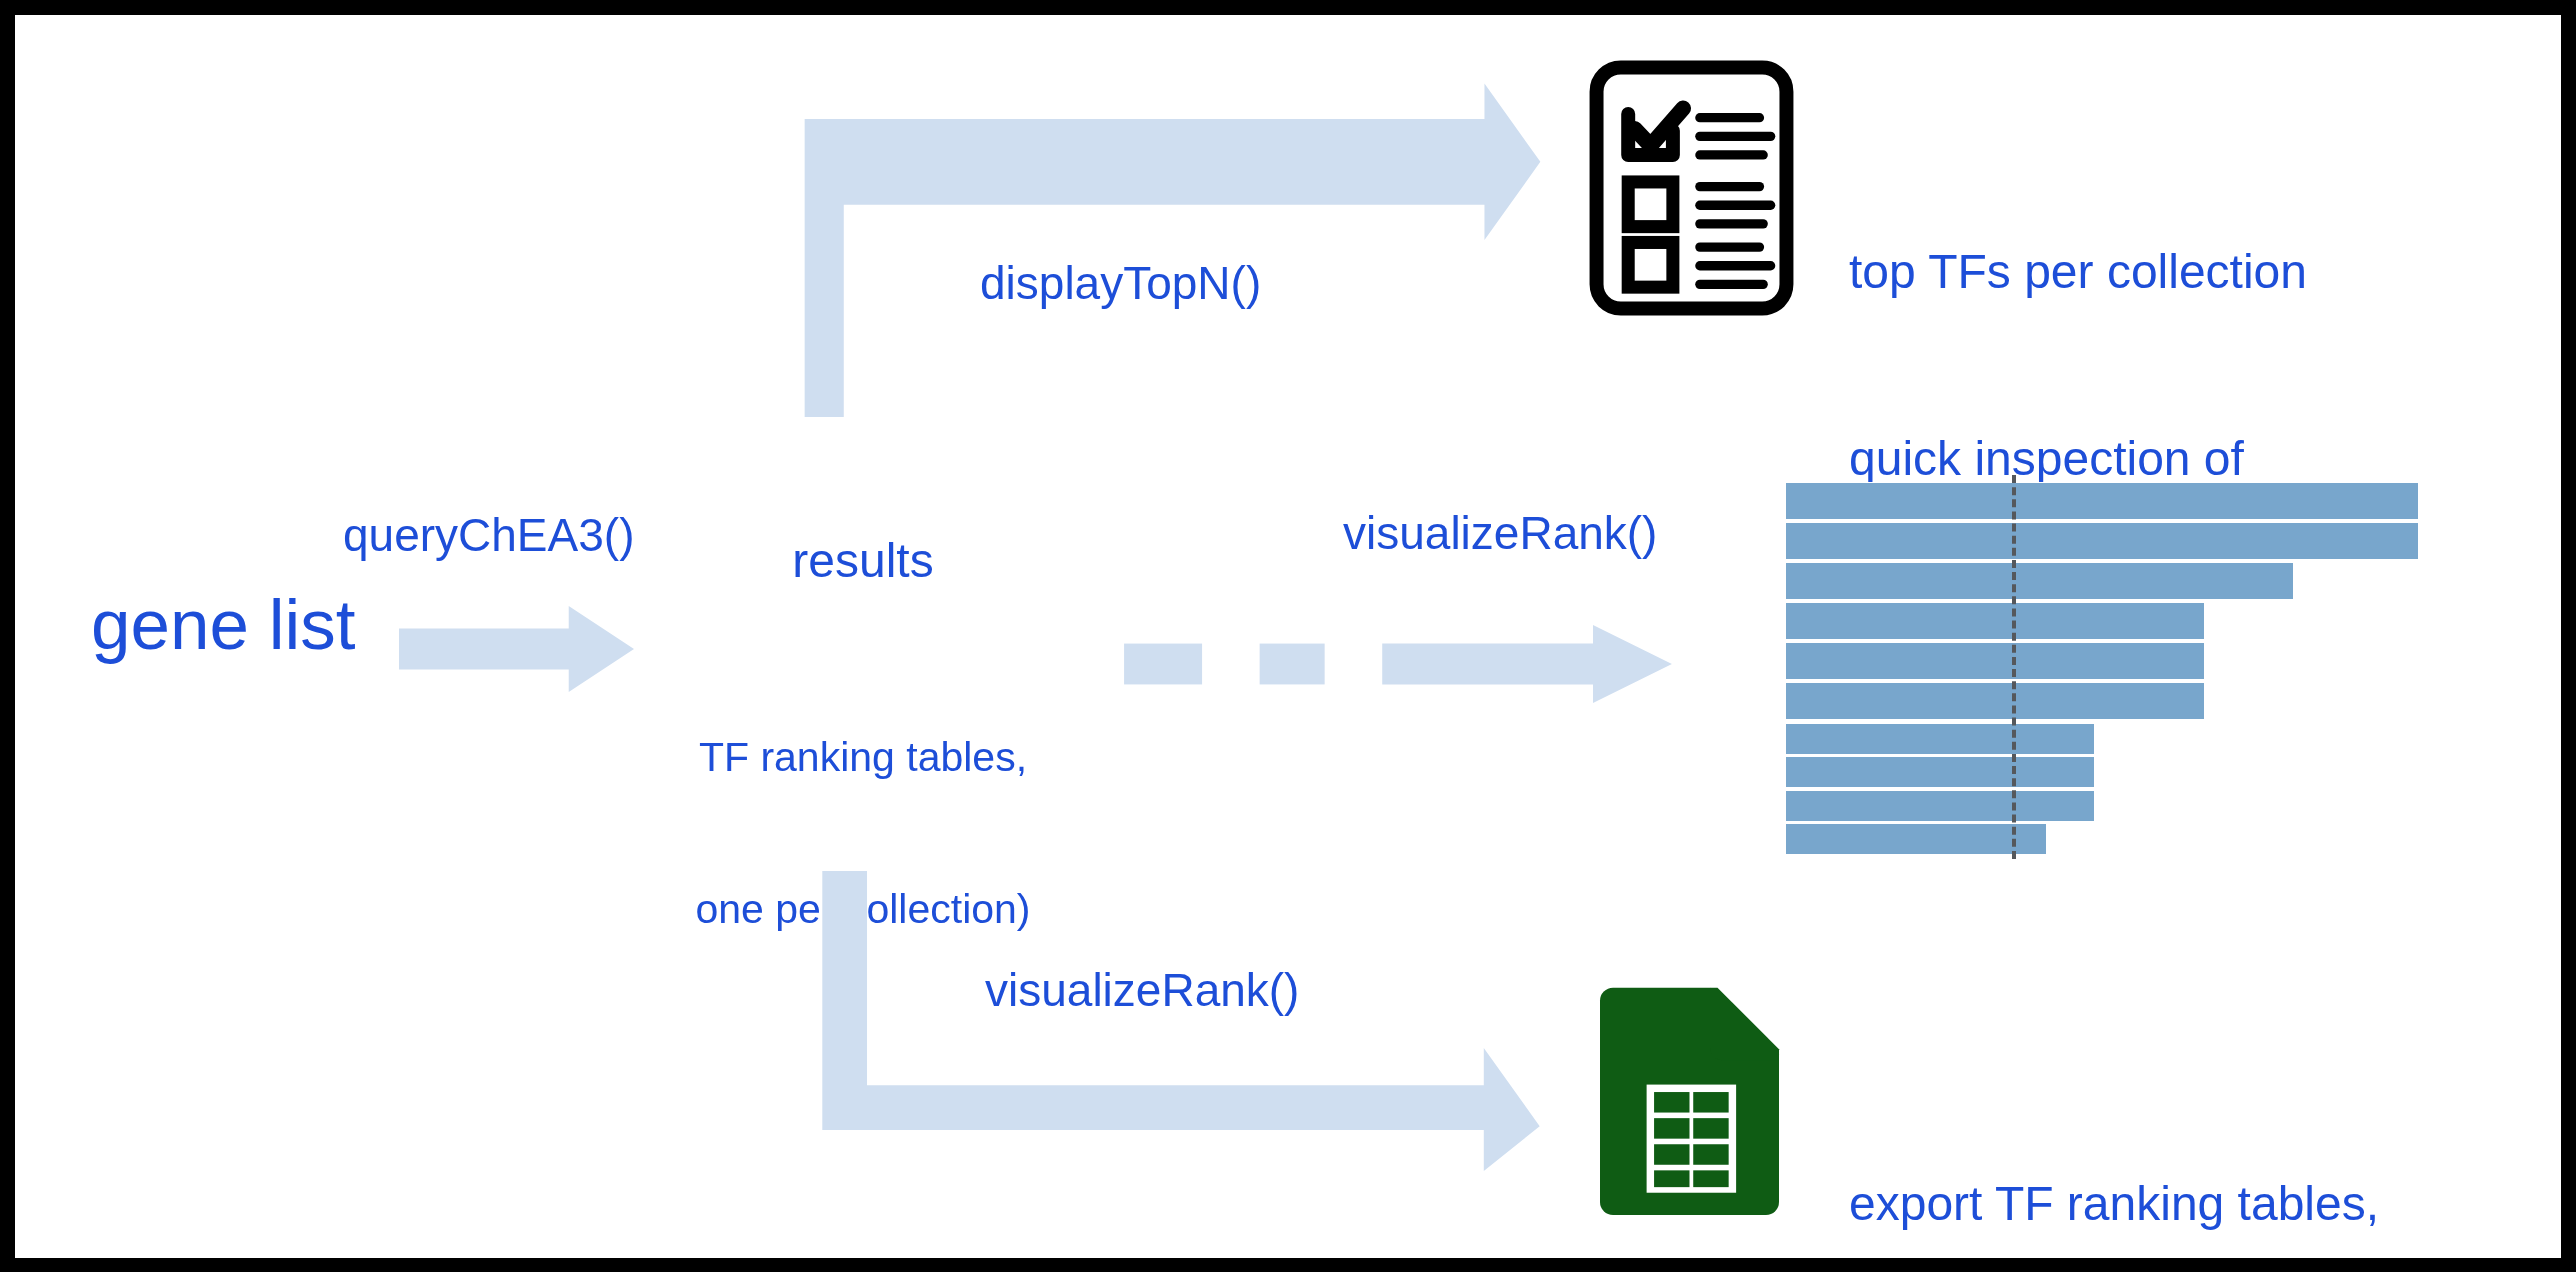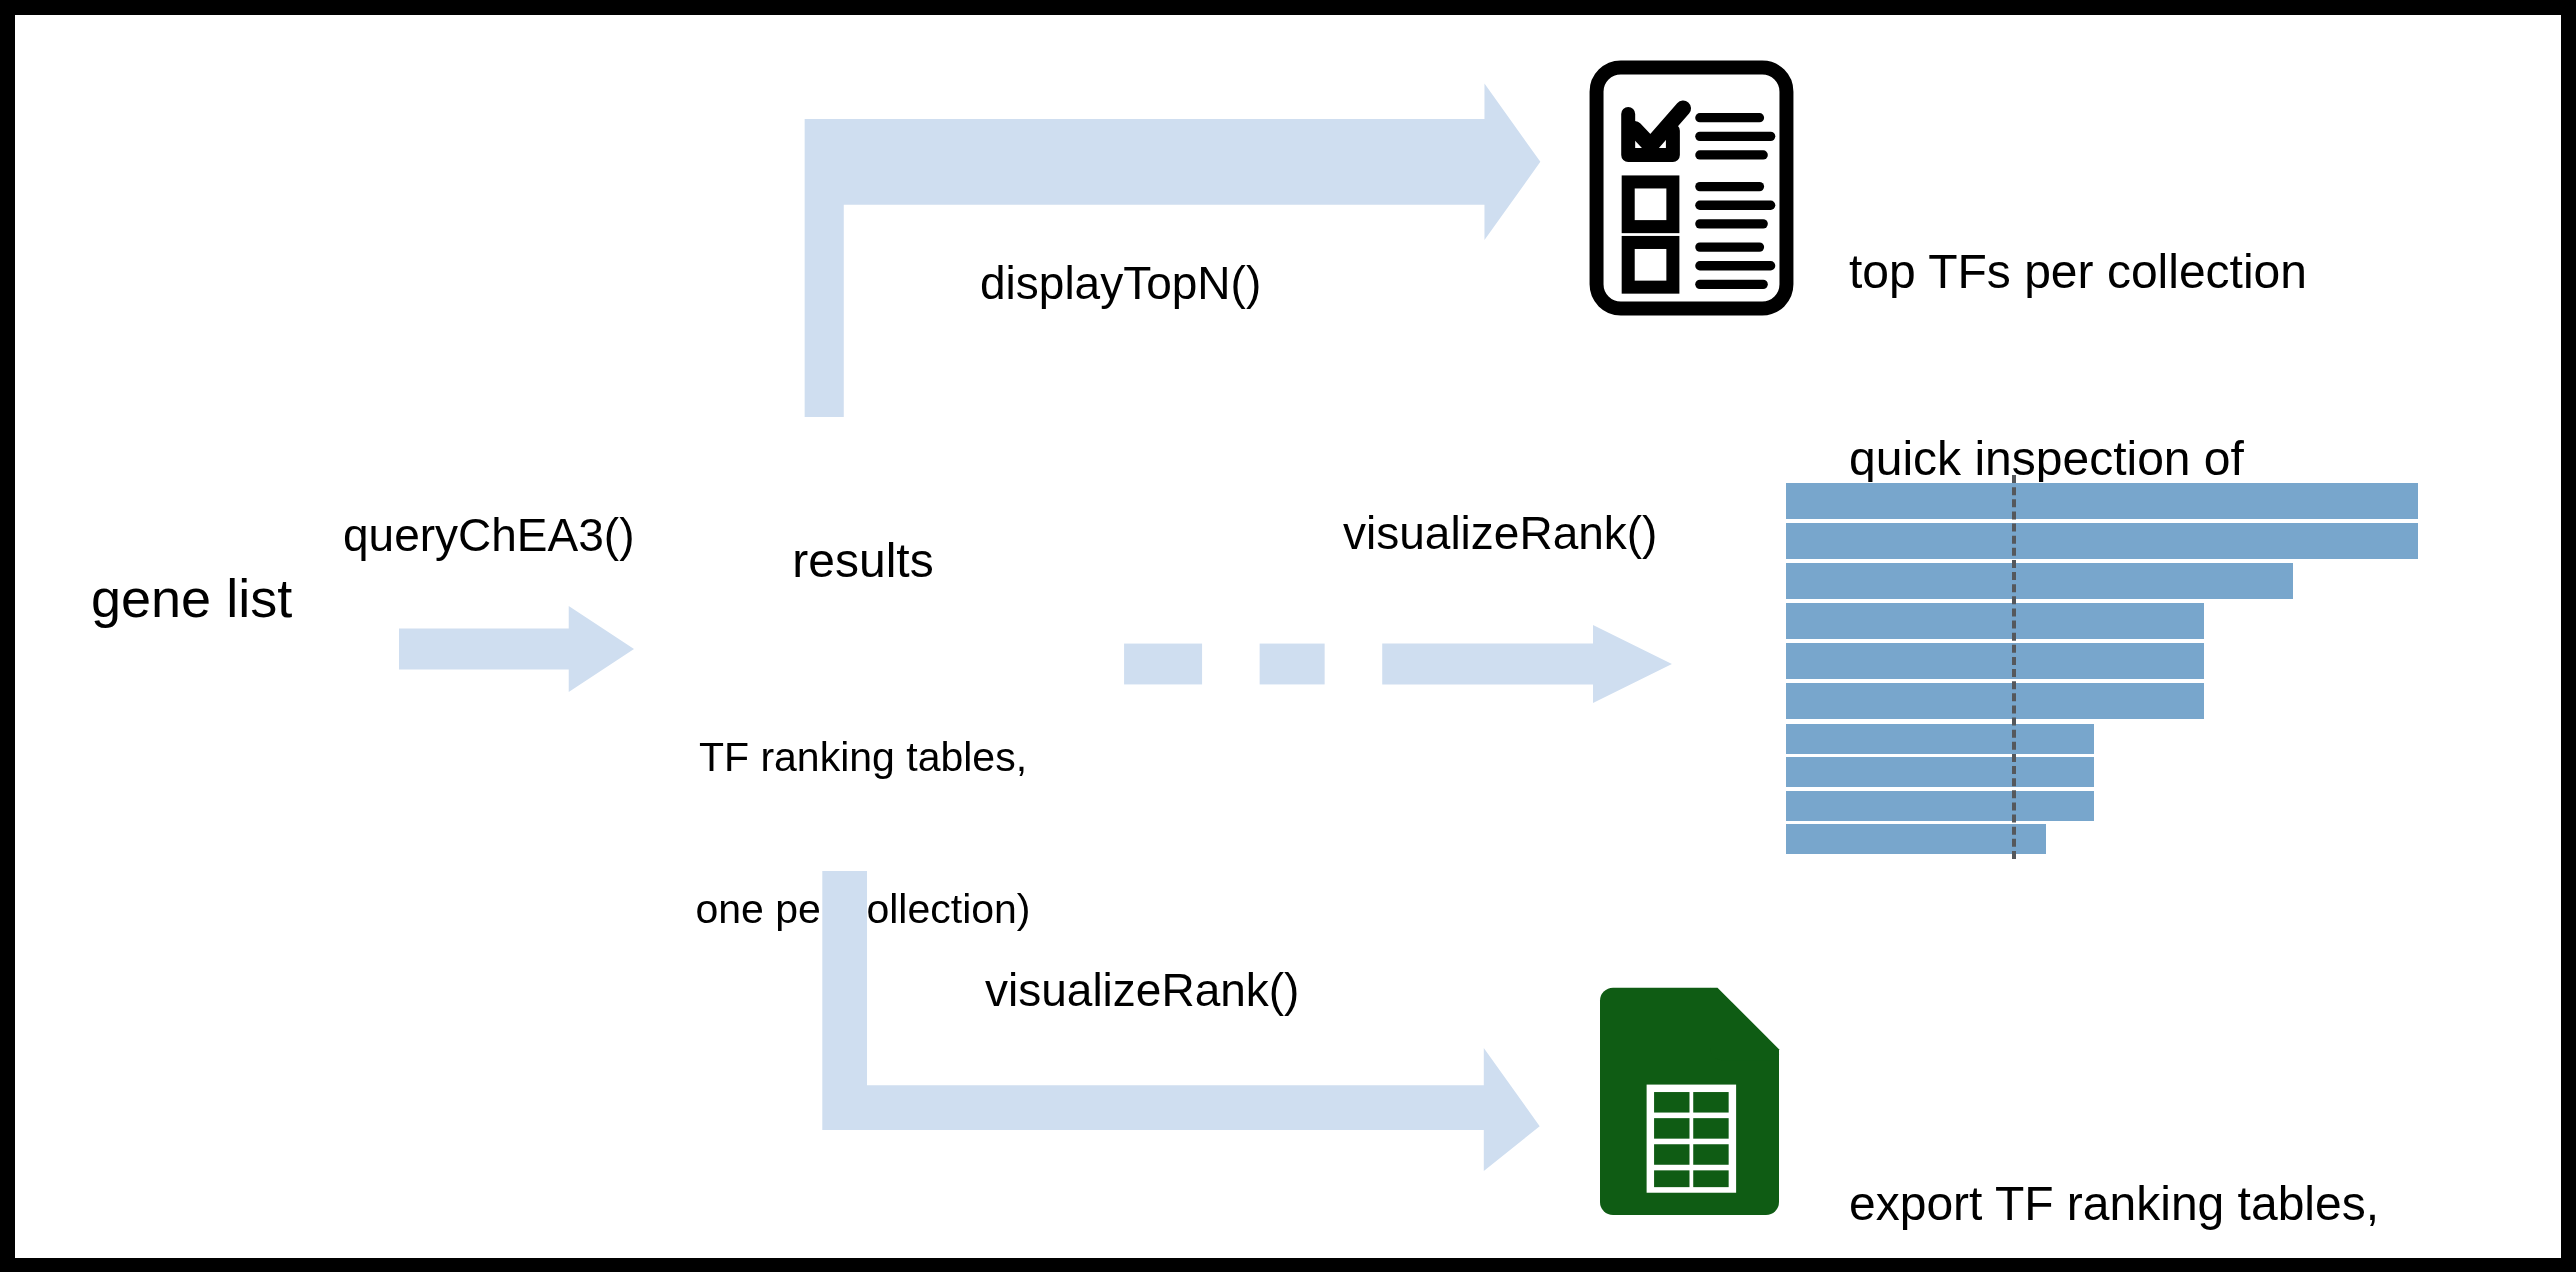--- a/index.html
+++ b/index.html
@@ -15,30 +15,30 @@
     position: relative;
     width: 2576px;
     height: 1273px;
     background: #ffffff;
     overflow: hidden;
     box-sizing: border-box;
     border: 15px solid #000000;
   }
   .abs { position: absolute; }
   .txt {
-    color: #000000;
+    color: #1d4ed8;
     font-family: "Liberation Sans", sans-serif;
     white-space: pre;
     line-height: 1.18;
   }
   
   .genelist {
-    font-size: 54px;
+    font-size: 71px;
     left: 76px;
-    top: 552px;
+    top: 568px;
   }
   .fn-label {
     font-size: 46px;
   }
   .fn-query { left: 328px; top: 493px; }
   .fn-visualize { left: 1328px; top: 491px; }
   .fn-displaytopn { left: 965px; top: 241px; }
   .fn-extract { left: 970px; top: 948px; }
 
   .results-block {

